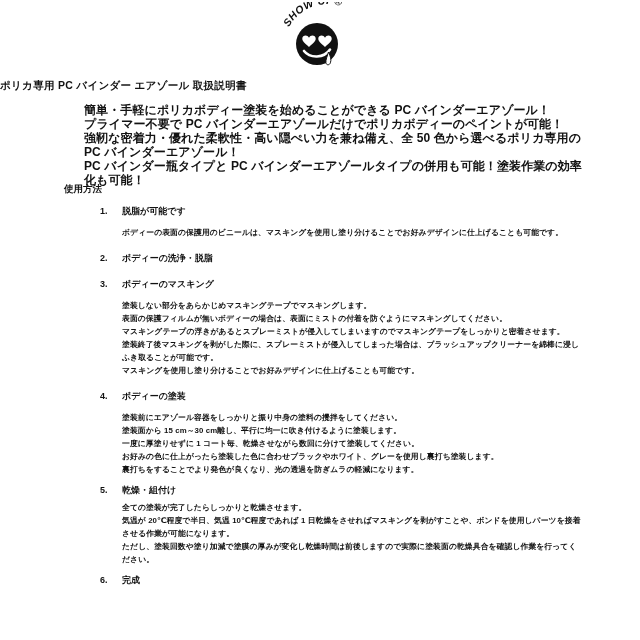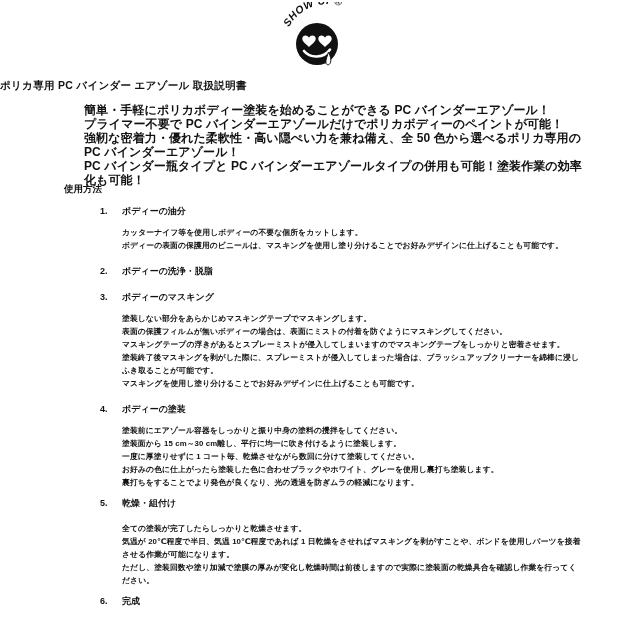--- a/index.html
+++ b/index.html
@@ -26,21 +26,21 @@
   
   .section-heading{position:absolute;top:183px;left:64px;font-size:9.5px;font-weight:700;}
 
   
   .steps{position:absolute;top:205px;left:100px;width:484px;}
   .step{margin:0 0 13px 0;}
   .step.gap-sm{margin-bottom:8px;}
   .step-head{display:flex;align-items:baseline;font-size:9px;font-weight:700;line-height:13px;}
   .step-num{width:22px;flex:0 0 22px;}
   .step-body{margin:8px 0 0 22px;width:460px;}
-  .step.tight .step-body{margin-top:12px;}
+  .step.tight .step-body{margin-top:4px;}
   .step-body p{margin:0;font-size:7.8px;font-weight:600;line-height:13px;letter-spacing:.1px;}
 </style>
 </head>
 <body>
 
 <div class="page">
 
   <div class="logo">
     <svg width="76" height="66" viewBox="0 0 76 66">
       <defs>
@@ -68,24 +68,23 @@
     <p>PC バインダー瓶タイプと PC バインダーエアゾールタイプの併用も可能！塗装作業の効率化も可能！</p>
   </div>
 
   <div class="section-heading">使用方法</div>
 
   <div class="steps">
 
     <div class="step">
       <div class="step-head">
         <span class="step-num">1.</span>
-        <span class="step-title">ボディーの油分</span>
+        <span class="step-title">脱脂が可能です</span>
       </div>
       <div class="step-body">
-        <p>カッターナイフ等を使用しボディーの不要な個所をカットします。</p>
         <p>ボディーの表面の保護用のビニールは、マスキングを使用し塗り分けることでお好みデザインに仕上げることも可能です。</p>
       </div>
     </div>
 
     <div class="step">
       <div class="step-head">
         <span class="step-num">2.</span>
         <span class="step-title">ボディーの洗浄・脱脂</span>
       </div>
     </div>

